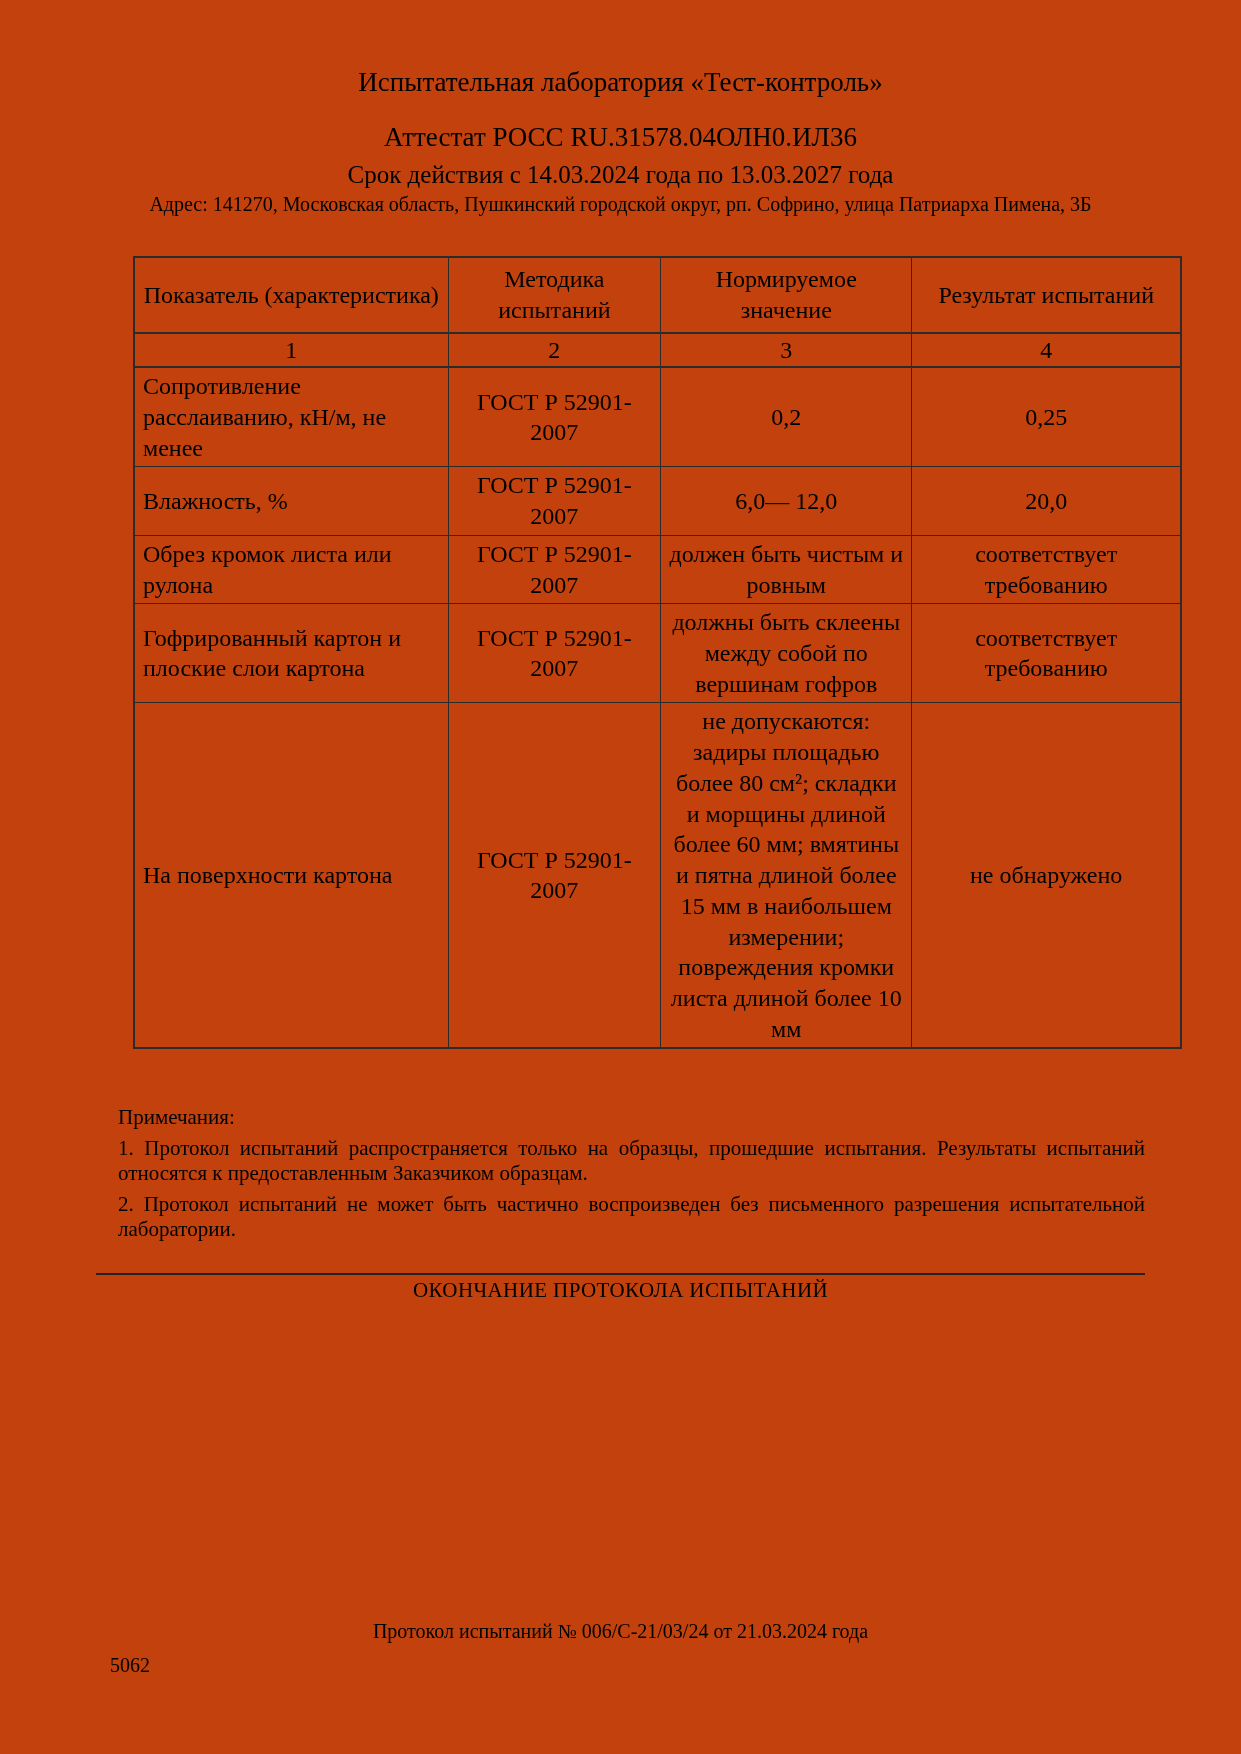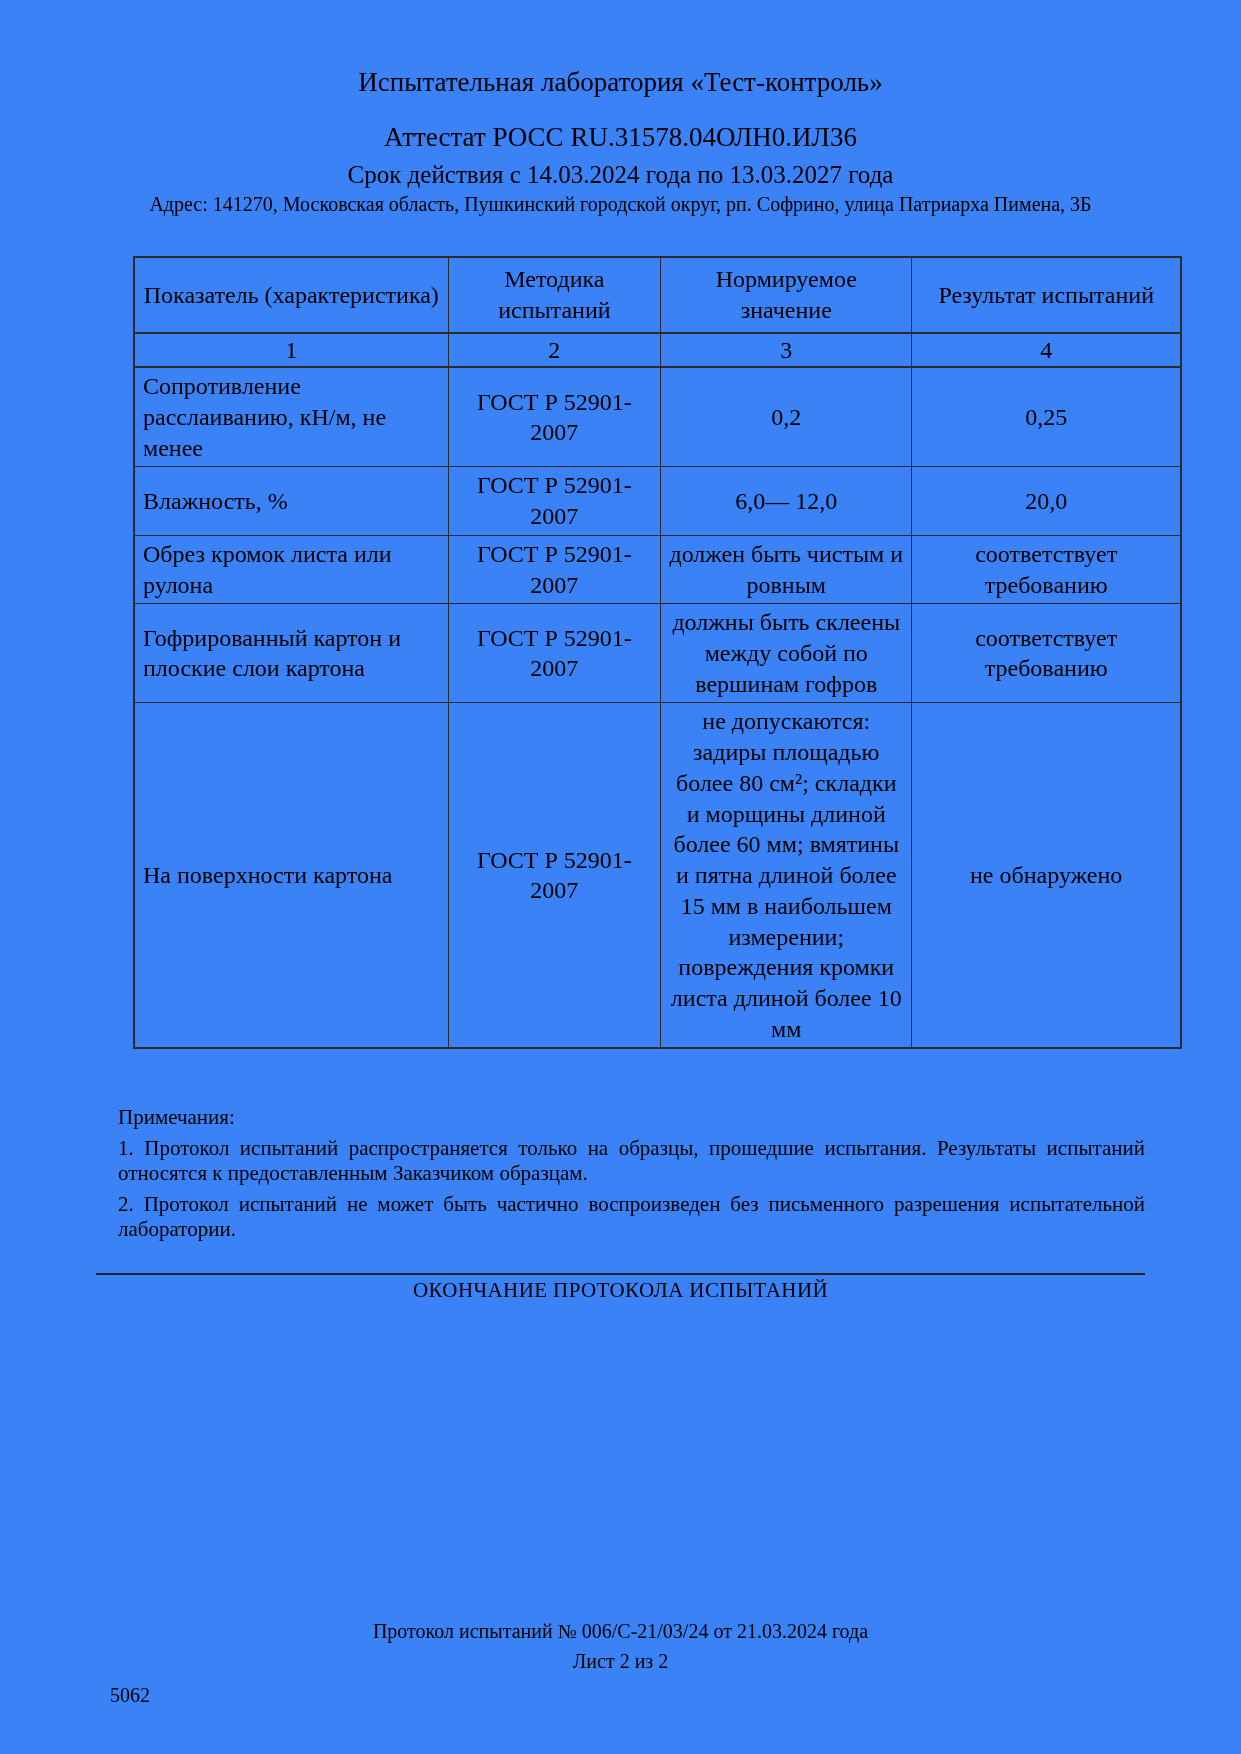--- a/index.html
+++ b/index.html
@@ -8,21 +8,21 @@
     background: #ffffff;
     color: #000000;
     font-family: "Liberation Serif", "DejaVu Serif", serif;
   }
   .page {
     position: relative;
     width: 1241px;
     height: 1754px;
     box-sizing: border-box;
     padding: 66px 96px 0 96px;
-    background: #3b82f6;
+    background: #c2410c;
     overflow: hidden;
   }
   
   .doc-header { text-align: center; }
   .doc-title   { font-size: 27px; line-height: 1.25; }
   .doc-attestat{ font-size: 27px; line-height: 1.2; margin-top: 21px; }
   .doc-validity{ font-size: 25px; line-height: 1.2; margin-top: 7px; }
   .doc-address { font-size: 20px; line-height: 1.15; margin-top: 3px; }
   
   table.results {
@@ -157,17 +157,16 @@
     <p class="note">2. Протокол испытаний не может быть частично воспроизведен без письменного разрешения испытательной лаборатории.</p>
   </div>
 
   <div class="ending">
     <hr class="ending-line">
     <div class="ending-title">ОКОНЧАНИЕ ПРОТОКОЛА ИСПЫТАНИЙ</div>
   </div>
 
   <div class="doc-footer">
     <div class="footer-protocol">Протокол испытаний № 006/С-21/03/24 от 21.03.2024 года</div>
-    <div class="footer-sheet">Лист 2 из 2</div>
     <div class="footer-pagenum">5062</div>
   </div>
 
 </div>
 
 </body></html>

